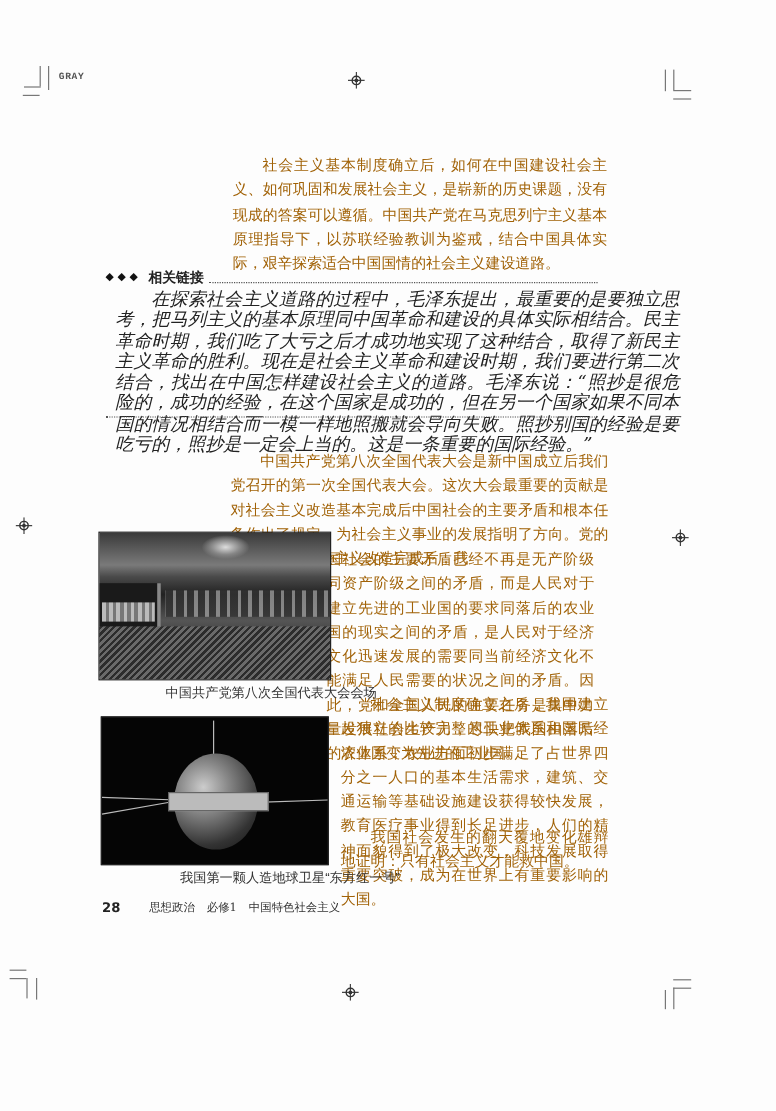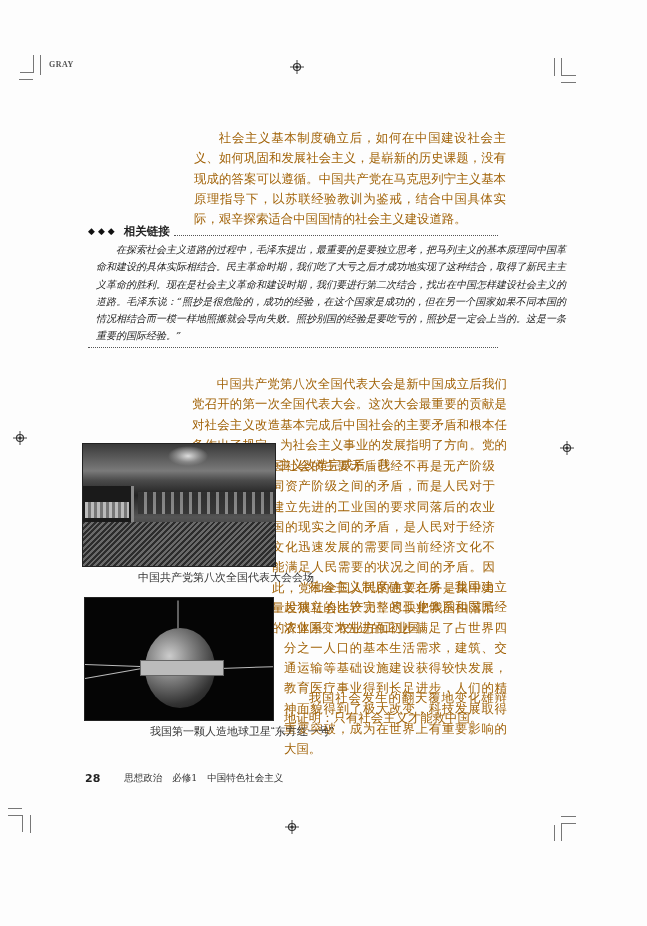--- a/index.html
+++ b/index.html
@@ -5,41 +5,41 @@
   html, body { margin: 0; padding: 0; }
   body {
     width: 647px; height: 926px; position: relative; overflow: hidden;
     background: #fdfdfd;
     font-family: "DejaVu Serif", "Liberation Serif", serif;
     color: #1e1e1e;
   }
   .mark-line { position: absolute; background: #777; }
   .gray-label {
     position: absolute; left: 49px; top: 60px;
-    font-family: Liberation Serif, serif; font-size: 8px; font-weight: bold; color: #555;
+    font-family: Liberation Mono, monospace; font-size: 8px; font-weight: bold; color: #555;
     letter-spacing: 0.5px;
   }
   .reg {
     position: absolute; width: 14px; height: 14px;
   }
   .body-text {
     position: absolute; font-size: 12.4px; line-height: 20.3px; text-align: justify;
     color: #a16207;
   }
   .body-text p { margin: 0; text-indent: 2em; }
   .link-head {
     position: absolute; left: 88px; top: 224px; width: 410px; height: 14px;
     display: flex; align-items: center;
   }
   .diamonds { font-size: 9px; letter-spacing: 3px; color: #111; font-family: "DejaVu Sans", sans-serif; }
   .link-title { font-family: "DejaVu Sans", sans-serif; font-weight: bold; font-size: 11.5px; margin-left: 6px; margin-right: 4px; color: #222; }
   .dots { flex: 1; border-bottom: 1.5px dotted #555; height: 8px; }
   .link-body {
     position: absolute; left: 96px; top: 241px; width: 470px;
-    font-size: 10px; line-height: 17.3px; font-style: italic; text-align: justify; color: #222;
+    font-size: 15px; line-height: 17.3px; font-style: italic; text-align: justify; color: #222;
   }
   .link-body p { margin: 0; text-indent: 2em; }
   .dots-bottom { position: absolute; left: 88px; top: 347px; width: 410px; border-bottom: 1.5px dotted #555; }
   .photo {
     position: absolute; border: 1px solid #222;
   }
   .photo1 {
     left: 82px; top: 443px; width: 192px; height: 122px;
     background:
       radial-gradient(ellipse 20px 10px at 105px 12px, #ddd 0%, #888 60%, transparent 100%),
@@ -55,21 +55,21 @@
   .sat-body {
     position: absolute; left: 60px; top: 30px; width: 70px; height: 80px; border-radius: 50%;
     background: radial-gradient(circle at 35% 35%, #ccc 0%, #888 30%, #333 70%, #111 100%);
   }
   .sat-band { position: absolute; left: 55px; top: 62px; width: 82px; height: 14px; background: #bbb; border: 1px solid #666; }
   .antenna { position: absolute; background: #bbb; height: 1px; transform-origin: left center; }
   .caption {
     position: absolute; font-size: 11px; color: #333; font-family: Liberation Sans, sans-serif; margin-left: 40px;
   }
   .footer {
-    position: absolute; left: 85px; top: 772px; display: flex; align-items: flex-end;
+    position: absolute; left: 85px; top: 750px; display: flex; align-items: flex-end;
     font-size: 9.5px; color: #333;
   }
   .page-num { font-family: "DejaVu Sans", sans-serif; font-size: 11px; font-weight: bold; margin-right: 24px; color: #222; }
   .footer span.f { margin-right: 10px; }
 </style>
 </head>
 <body>
 
 <div>
   <div class="mark-line" style="left:20px;top:72px;width:14px;height:1px;"></div>

